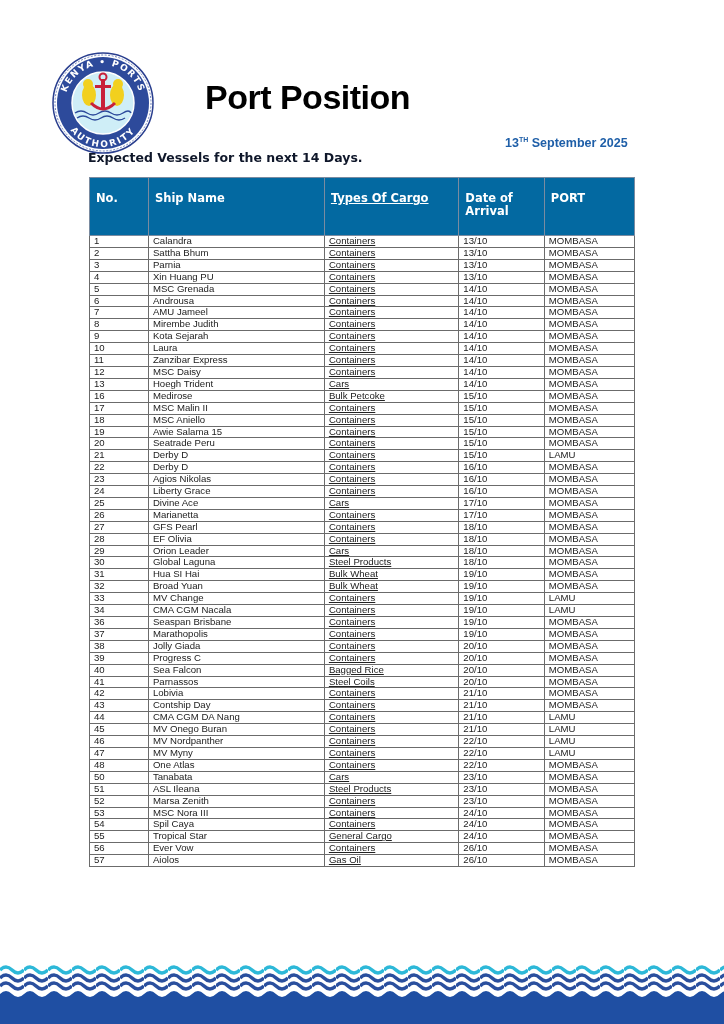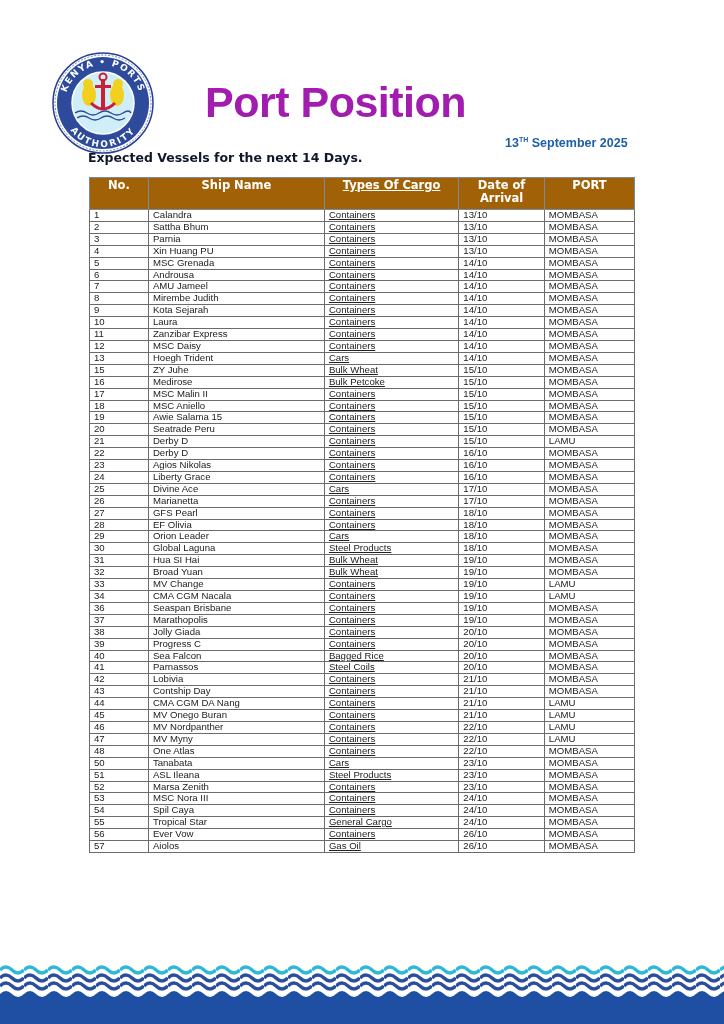--- a/index.html
+++ b/index.html
@@ -1,23 +1,23 @@
 <!DOCTYPE html>
 <html><head>
 <meta charset="utf-8">
 <style>
   html, body { margin:0; padding:0; }
   body { width:724px; height:1024px; background:#ffffff; position:relative; overflow:hidden; font-family:"Liberation Sans", sans-serif; }
   .logo { position:absolute; left:51px; top:51px; width:104px; height:104px; }
-  .title { position:absolute; left:205px; top:78px; font-family:"Liberation Sans", sans-serif; font-weight:bold; font-size:43px; color:#a21caf; letter-spacing:-0.5px; }
+  .title { position:absolute; left:205px; top:78px; font-family:"Liberation Sans", sans-serif; font-weight:bold; font-size:34px; color:#000000; letter-spacing:-0.5px; }
   .date { position:absolute; left:505px; top:136px; font-weight:bold; font-size:12.5px; color:#1f5fa8; }
   .date sup { font-size:7px; vertical-align:5px; }
   .subtitle { position:absolute; left:88px; top:150px; font-family:"DejaVu Sans", sans-serif; font-weight:bold; font-size:12.5px; color:#0f172a; }
   table.vessels { position:absolute; left:89px; top:177px; width:546px; border-collapse:collapse; font-size:9.6px; color:#222; }
-  table.vessels th { background:#a16207; color:#ffffff; text-align:center; vertical-align:top; font-family:"DejaVu Sans", sans-serif; font-weight:bold; font-size:11.5px; padding:1px 6px; height:29px; line-height:13px; border:1px solid #7a8ba0; }
+  table.vessels th { background:#0369a1; color:#ffffff; text-align:left; vertical-align:top; font-family:"DejaVu Sans", sans-serif; font-weight:bold; font-size:11.5px; padding:14px 6px; height:29px; line-height:13px; border:1px solid #7a8ba0; }
   table.vessels td { border:1px solid #6b6b6b; padding:0 3px 0 4px; height:10.9px; line-height:10.9px; white-space:nowrap; }
   .c-no { width:48px; }
   .c-name { width:170px; }
   .c-cargo { width:127px;text-decoration:underline; }
   .c-date { width:75px; }
   .c-port { width:80px; }
   .footer { position:absolute; left:0; top:960px; width:724px; height:64px; }
 </style>
 </head>
 <body>
@@ -153,27 +153,20 @@
         <td class="c-port">MOMBASA</td>
       </tr>
       <tr>
         <td class="c-no">13</td>
         <td class="c-name">Hoegh Trident</td>
         <td class="c-cargo">Cars</td>
         <td class="c-date">14/10</td>
         <td class="c-port">MOMBASA</td>
       </tr>
       <tr>
-        <td class="c-no">15</td>
-        <td class="c-name">ZY Juhe</td>
-        <td class="c-cargo">Bulk Wheat</td>
-        <td class="c-date">15/10</td>
-        <td class="c-port">MOMBASA</td>
-      </tr>
-      <tr>
         <td class="c-no">16</td>
         <td class="c-name">Medirose</td>
         <td class="c-cargo">Bulk Petcoke</td>
         <td class="c-date">15/10</td>
         <td class="c-port">MOMBASA</td>
       </tr>
       <tr>
         <td class="c-no">17</td>
         <td class="c-name">MSC Malin II</td>
         <td class="c-cargo">Containers</td>

